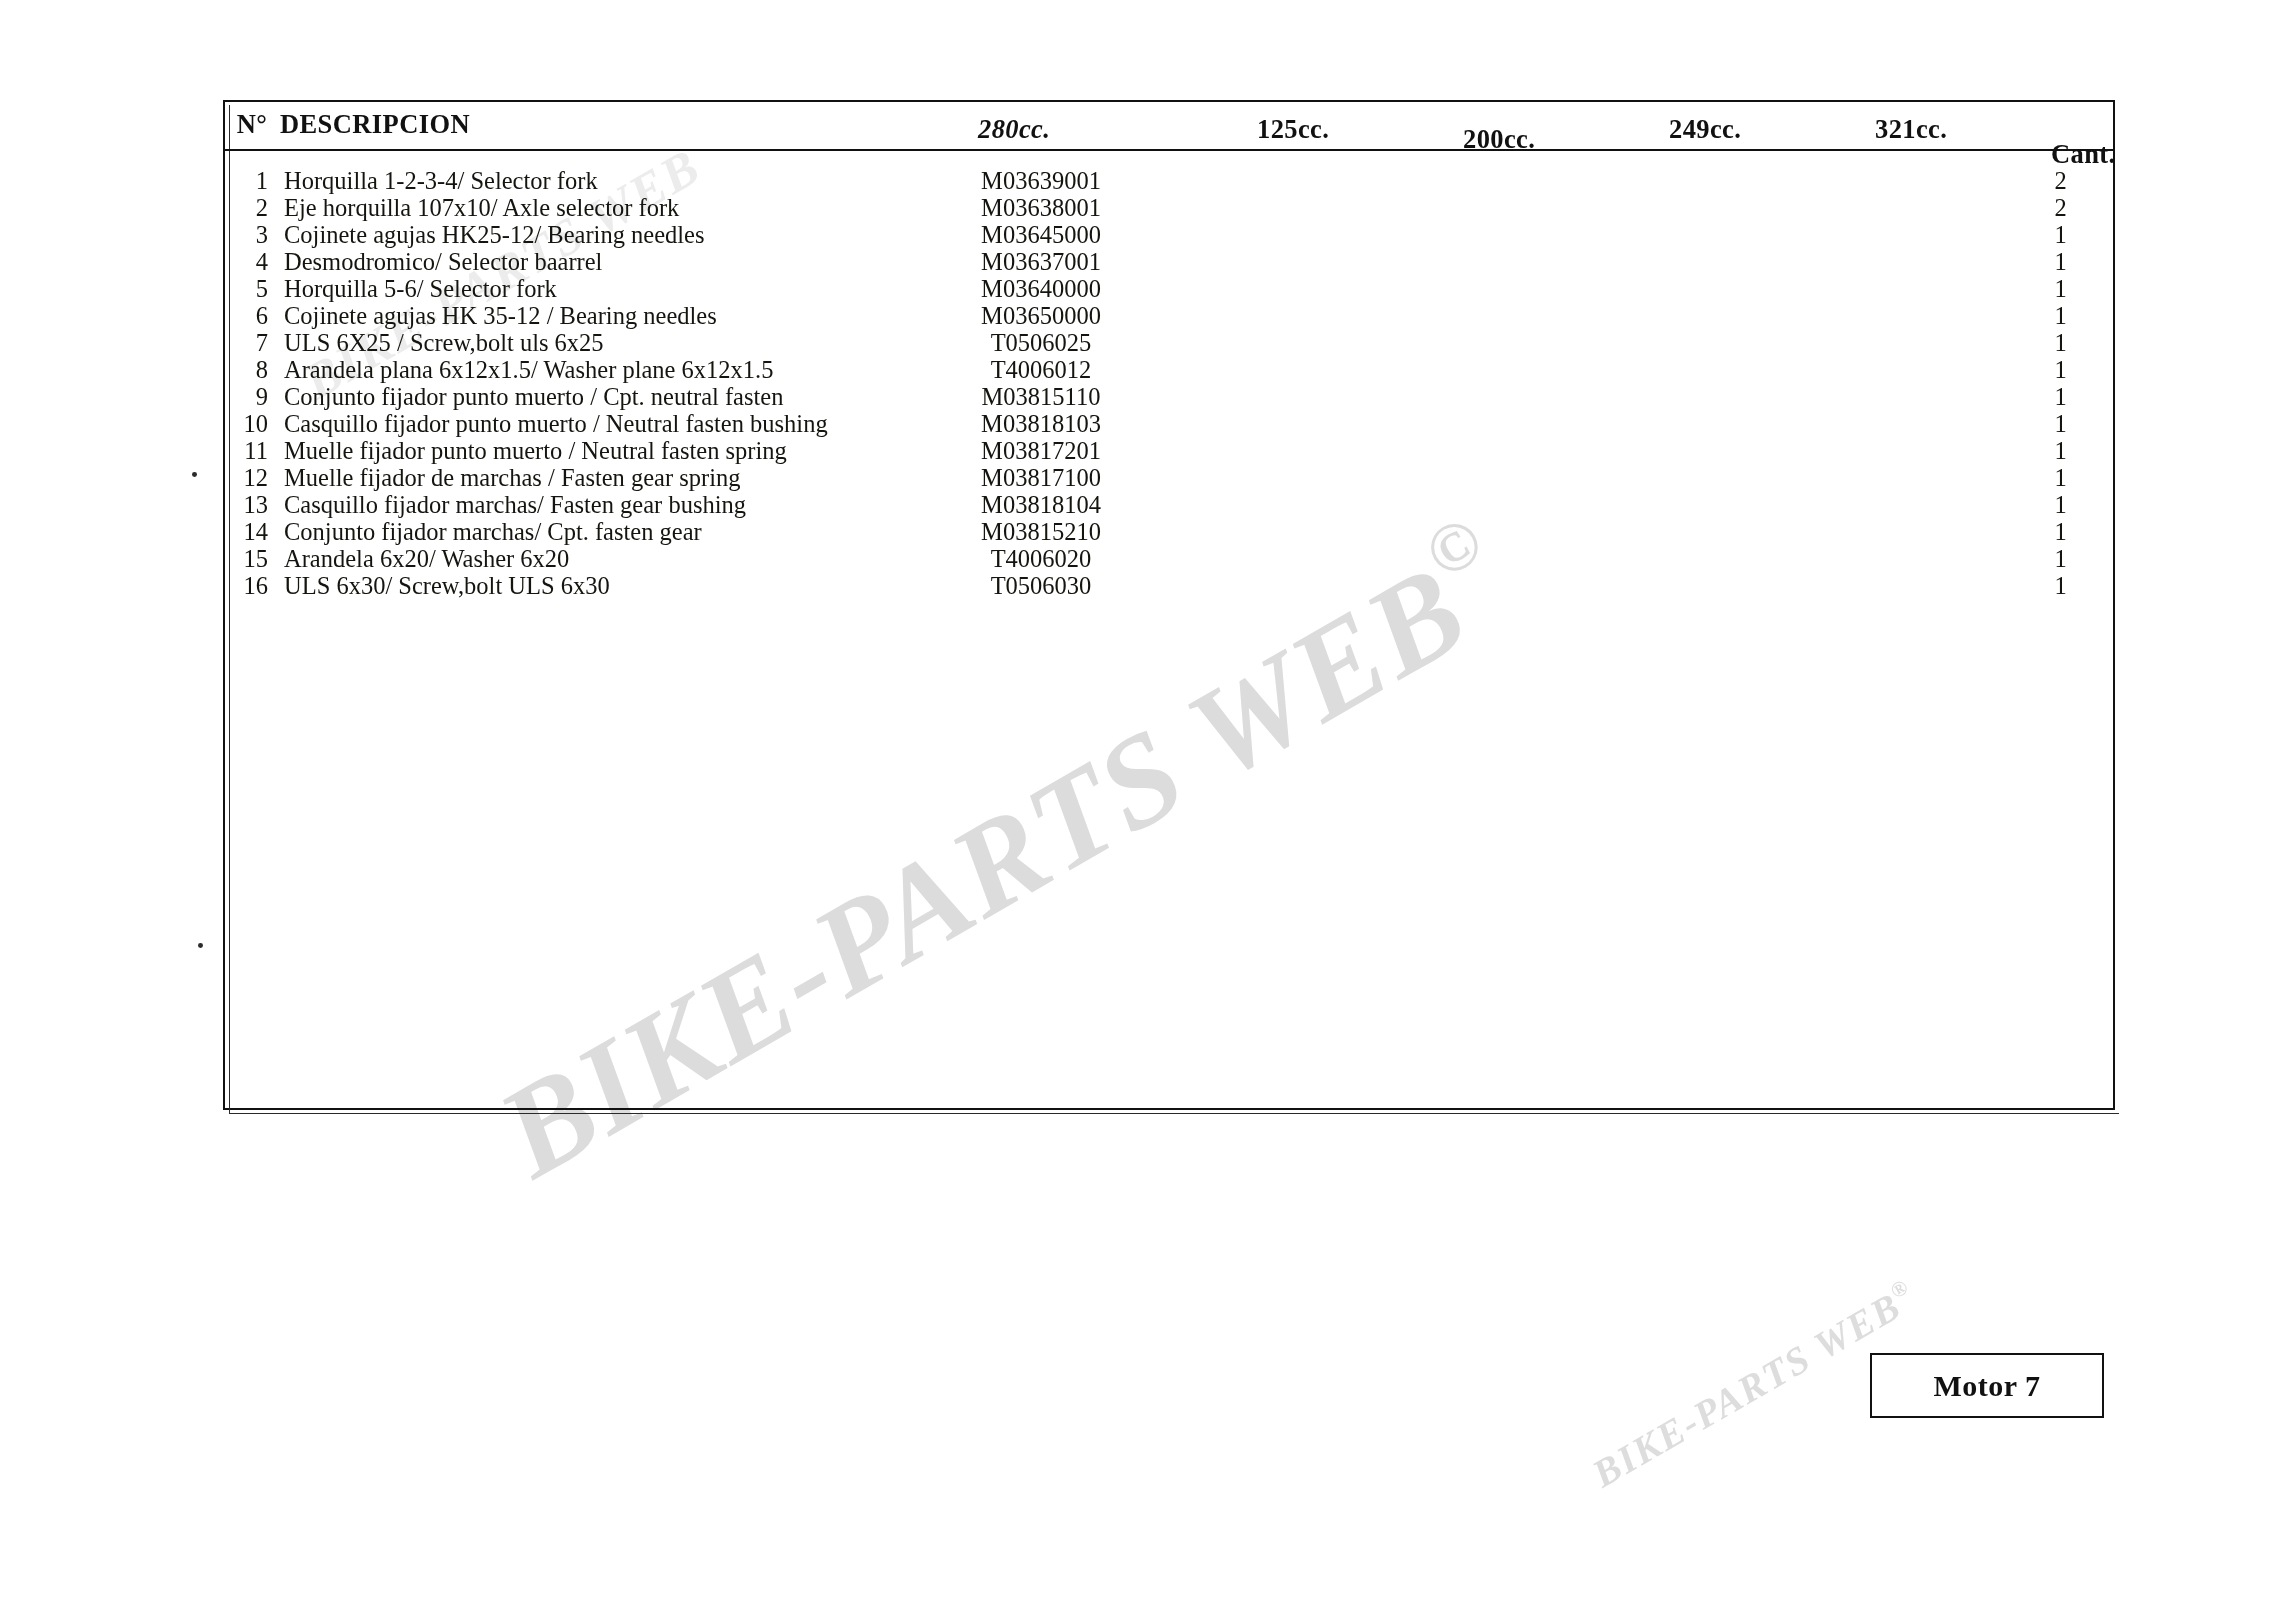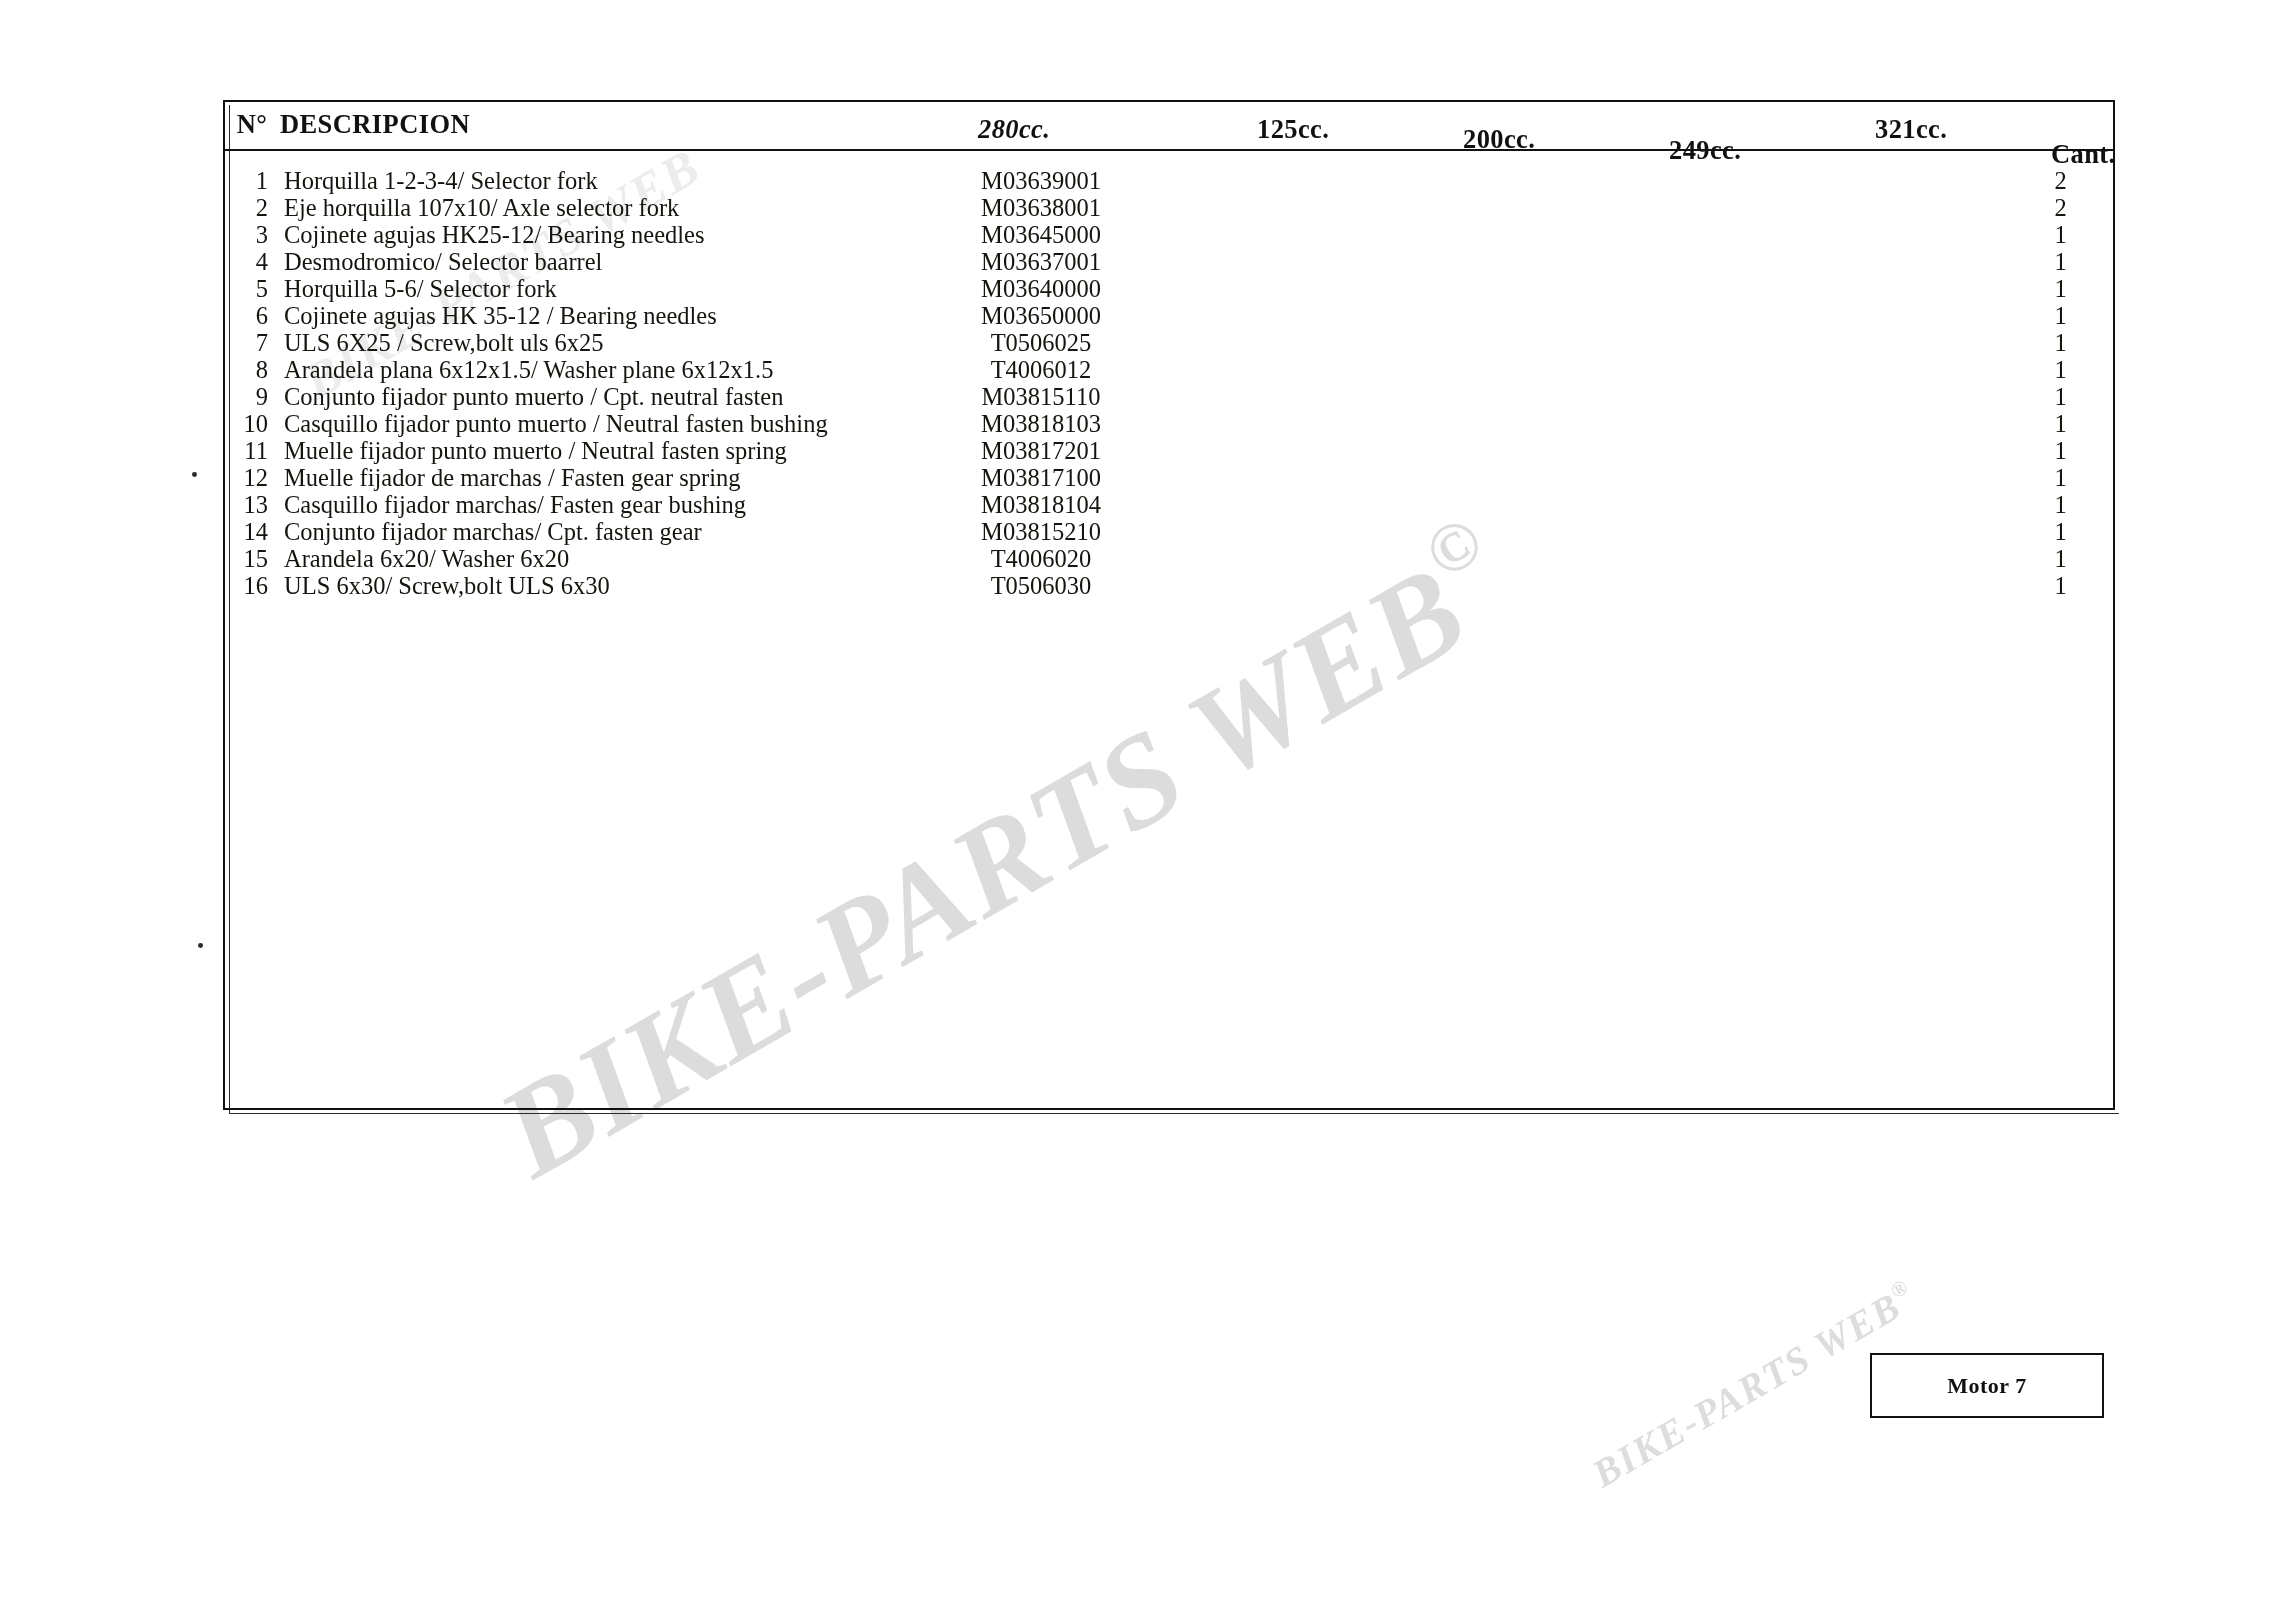--- a/index.html
+++ b/index.html
@@ -106,21 +106,21 @@
     font-size: 26.5px;
     letter-spacing: 0.4px;
     white-space: nowrap;
     color: #111;
   }
   .hdr-no    { left: 13.7px;  top: 8.8px; }
   .hdr-desc  { left: 57px;  top: 8.8px; text-align: right; }
   .hdr-280   { left: 755px; top: 13.7px; font-style: italic; }
   .hdr-125   { left: 1034px; top: 13.7px; }
   .hdr-200   { left: 1240px; top: 24px; }
-  .hdr-249   { left: 1446px; top: 13.7px; margin-top: 21px; }
+  .hdr-249   { left: 1446px; top: 13.7px; }
   .hdr-321   { left: 1652px; top: 13.7px; }
   .hdr-cant  { left: 1828px; top: 7px; margin-top: 32px; }
 
   
   .body-area {
     position: absolute;
     left: 0;
     top: 49px;
     right: 0;
     bottom: 0;
@@ -179,21 +179,21 @@
     width: 230px;
     height: 61px;
     border: 2px solid #111;
     background: #fff;
     z-index: 5;
     display: flex;
     align-items: center;
     justify-content: center;
   }
   .motor-box span {
-    font-size: 22px;
+    font-size: 30px;
     font-weight: bold;
     letter-spacing: 0.5px;
     color: #111;
   }
 </style>
 </head>
 <body>
 
 <div class="wm wm-faint">BIKE-PARTS WEB</div>
 

